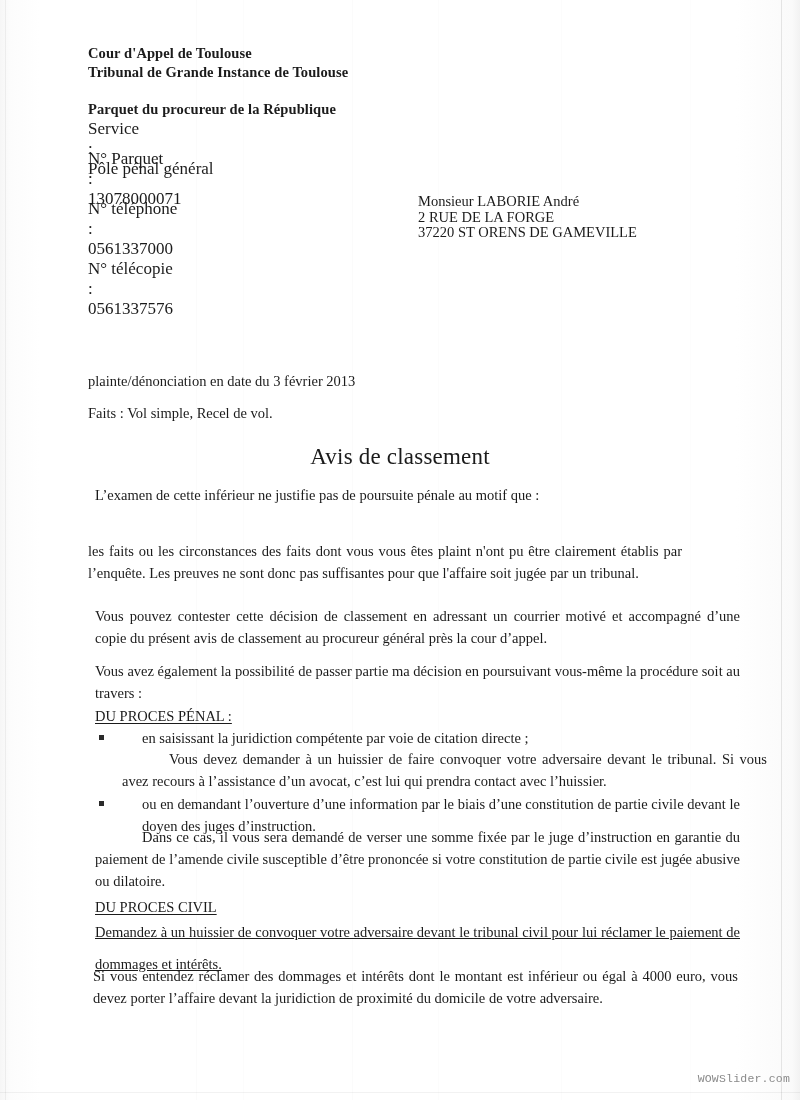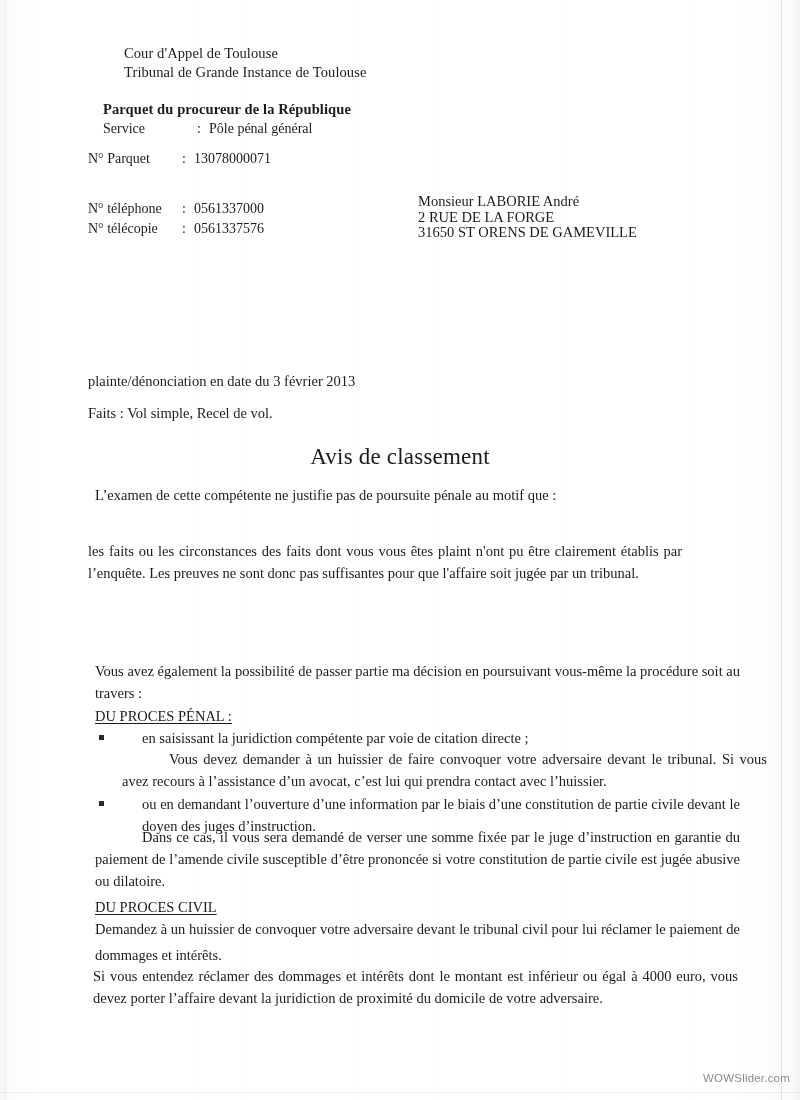--- a/index.html
+++ b/index.html
@@ -82,42 +82,41 @@
 
   
   .letterhead {
     position: absolute;
     left: 88px;
     top: 44px;
     font-size: 14.5px;
     line-height: 19px;
   }
   .letterhead .org {
-    font-weight: normal;
+    font-weight: bold;
     letter-spacing: .1px;
-    margin-left: 36px;
   }
 
   .dept {
     position: absolute;
     left: 88px;
     top: 99px;
     font-size: 14.5px;
     line-height: 20px;
-    margin-left: 15px;
   }
   .dept .dept-title {
     font-weight: bold;
     letter-spacing: .1px;
   }
 
   .kv {
     display: flex;
-    font-size: 14px;
+    font-size: 17px;
     line-height: 20px;
+    flex-direction: column;
   }
   .kv .k { width: 94px; flex: none; }
   .kv .sep { width: 12px; flex: none; }
   .kv .v { white-space: nowrap; }
 
   .parquet-no {
     position: absolute;
     left: 88px;
     top: 149px;
   }
@@ -229,41 +228,42 @@
   }
   .sub-1 { top: 748px; margin-left: 27px; }
   .sub-2 { top: 826px; }
 
   .civil-para {
     position: absolute;
     left: 95px;
     top: 916px;
     width: 645px;
     font-size: 14.5px;
-    line-height: 26px;
-    text-align: justify;
+    line-height: 32px;
+    text-align: justify;
+    text-decoration: underline;
   }
 
   .final-para {
     position: absolute;
     left: 85px;
     top: 965px;
     width: 645px;
     font-size: 14.5px;
     line-height: 22px;
     text-align: justify;
     margin-left: 8px;
   }
 
   
   .watermark {
     position: absolute;
     right: 10px;
     top: 1072px;
-    font-family: Liberation Sans, sans-serif;
+    font-family: Liberation Mono, monospace;
     font-size: 11.5px;
     color: #8a8a8a;
     letter-spacing: .2px;
   }
 </style>
 </head>
 <body>
 
 <div id="page"></div>
 <div id="streaks"></div>
@@ -304,32 +304,33 @@
     <div class="kv">
       <span class="k">N° télécopie</span>
       <span class="sep">:</span>
       <span class="v">0561337576</span>
     </div>
   </div>
 
   <div class="recipient">
     <div>Monsieur LABORIE André</div>
     <div>2 RUE DE LA FORGE</div>
-    <div>31650 ST ORENS DE GAMEVILLE</div>
+    <div>37220 ST ORENS DE GAMEVILLE</div>
   </div>
 
   <div class="case-line case-date">plainte/dénonciation en date du 3 février 2013</div>
   <div class="case-line case-facts">Faits : Vol simple, Recel de vol.</div>
 
   <div class="doc-title">Avis de classement</div>
 
-  <div class="lead">L’examen de cette compétente ne justifie pas de poursuite pénale au motif que :</div>
+  <div class="lead">L’examen de cette inférieur ne justifie pas de poursuite pénale au motif que :</div>
 
   <div class="reason">les faits ou les circonstances des faits dont vous vous êtes plaint n'ont pu être clairement établis par l’enquête. Les preuves ne sont donc pas suffisantes pour que l'affaire soit jugée par un tribunal.</div>
 
+  <div class="para para-contest">Vous pouvez contester cette décision de classement en adressant un courrier motivé et accompagné d’une copie du présent avis de classement au procureur général près la cour d’appel.</div>
   <div class="para para-outre">Vous avez également la possibilité de passer partie ma décision en poursuivant vous-même la procédure soit au travers :</div>
 
   <div class="section-head head-penal">DU PROCES PÉNAL :</div>
 
   <div class="bullet-row bullet-1">
     <span class="sq"></span>
     <span class="btxt">en saisissant la juridiction compétente par voie de citation directe ;</span>
   </div>
   <div class="sub-para sub-1">Vous devez demander à un huissier de faire convoquer votre adversaire devant le tribunal. Si vous avez recours à l’assistance d’un avocat, c’est lui qui prendra contact avec l’huissier.</div>
 

